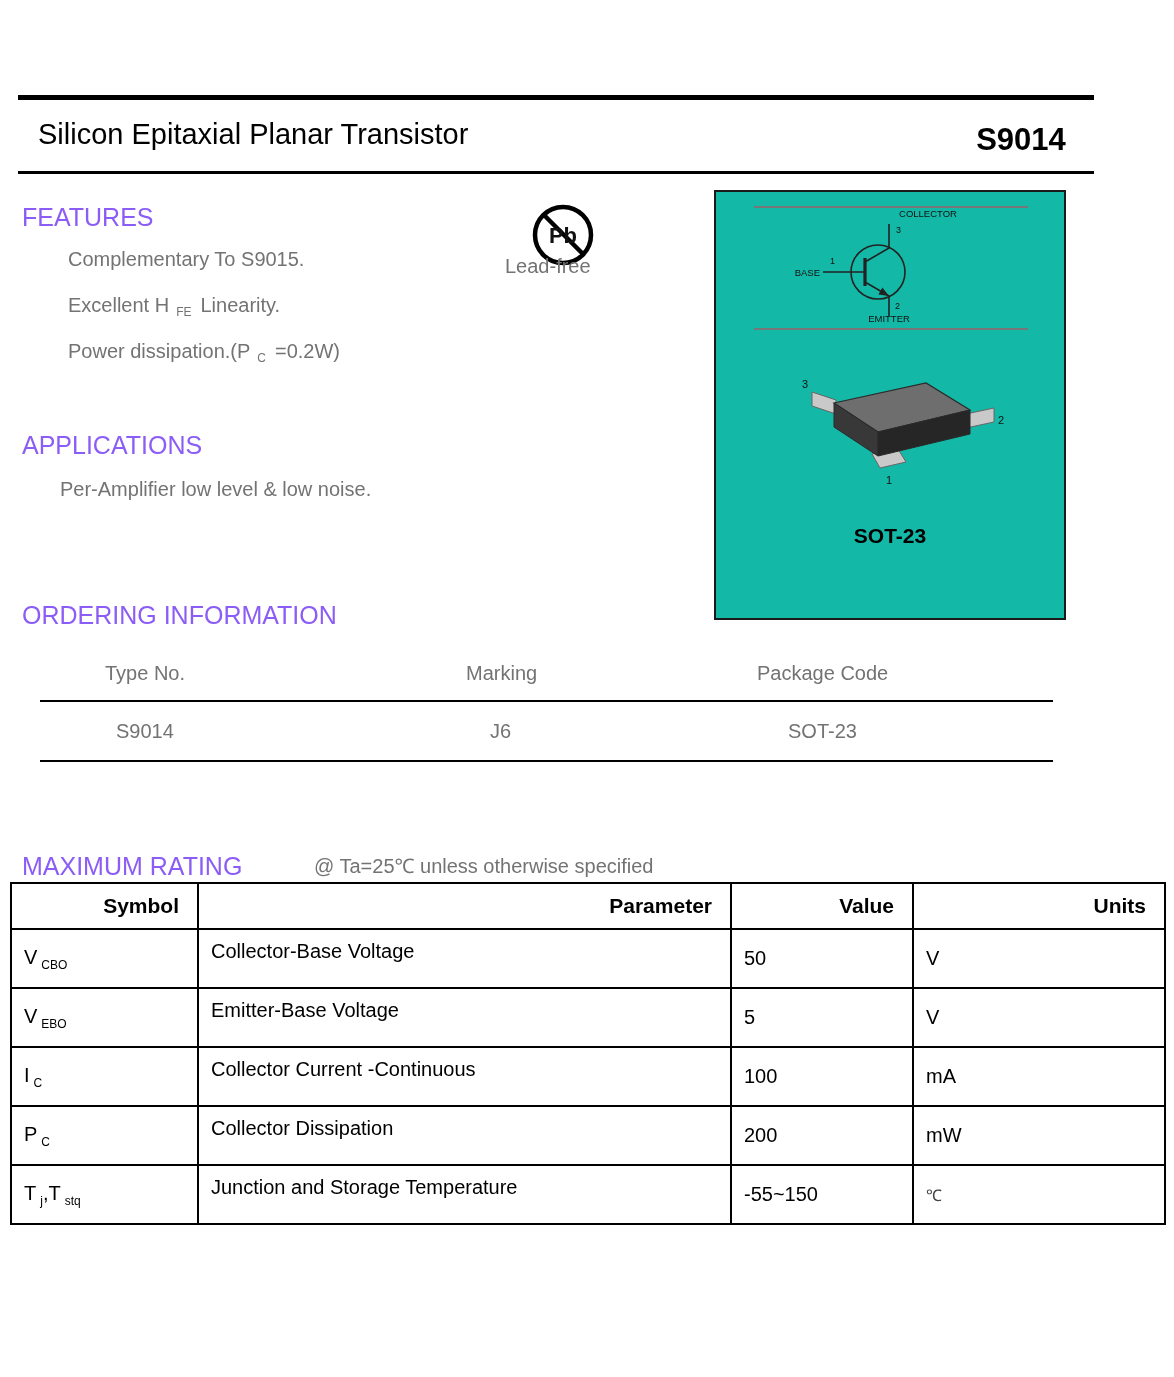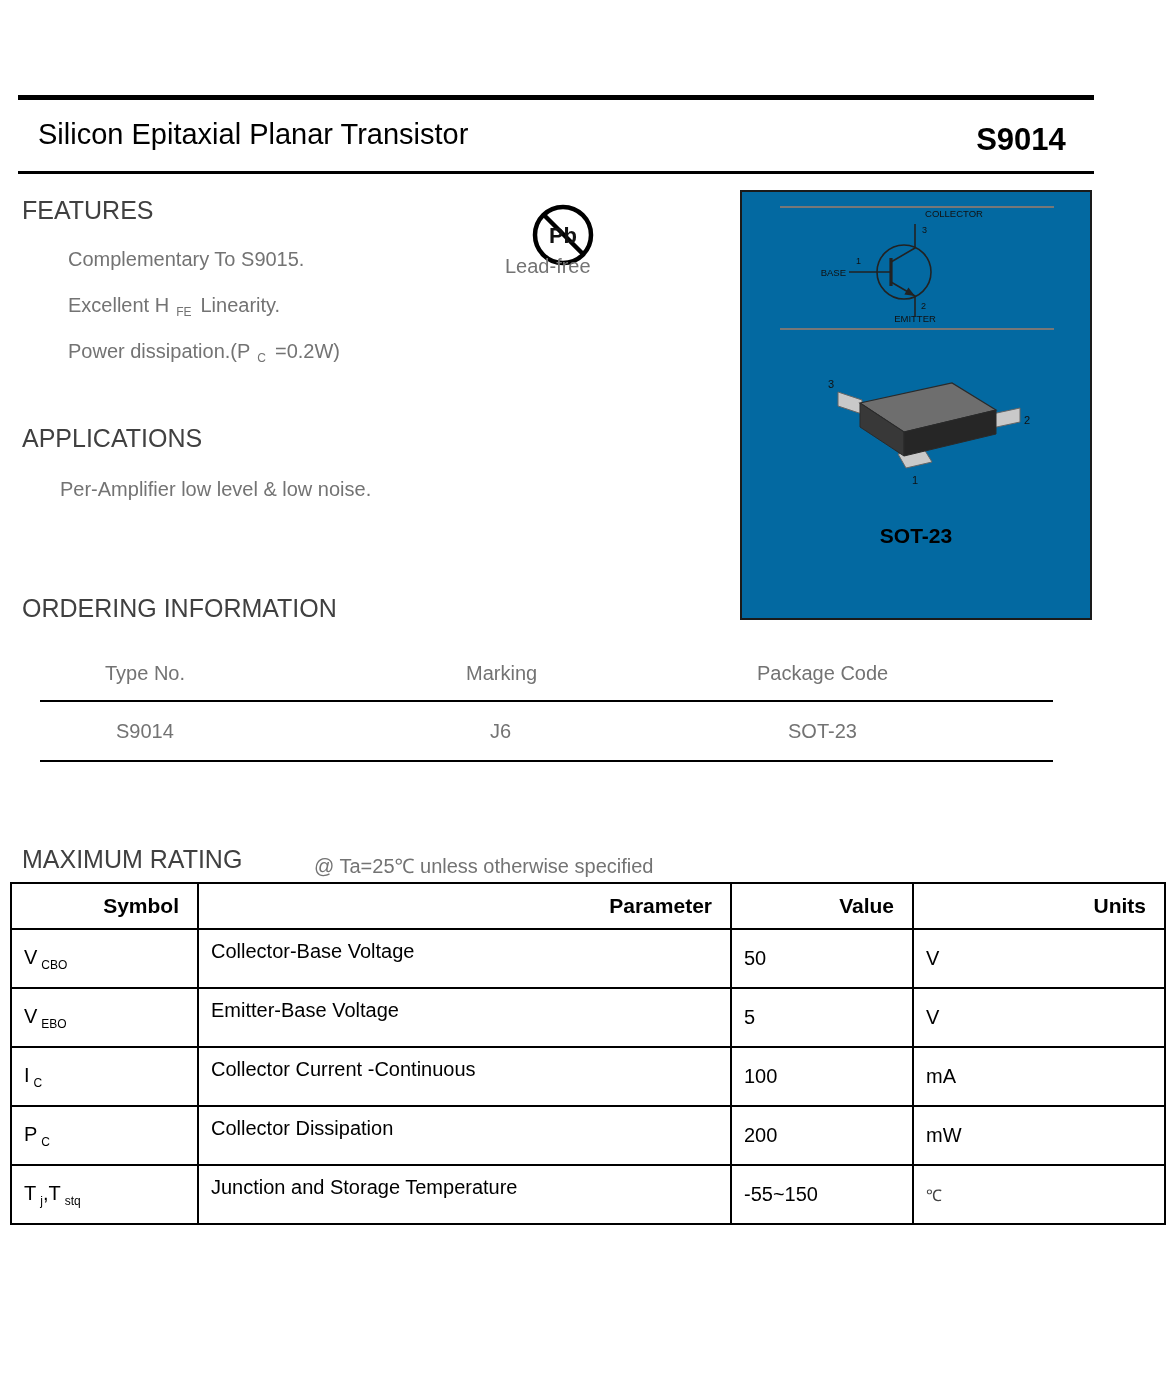--- a/index.html
+++ b/index.html
@@ -8,36 +8,36 @@
     width:1174px;height:1377px;position:relative;background:#ffffff;color:#000;
     font-family:"Liberation Sans",sans-serif;
   }
   .abs{position:absolute;}
   .rule{background:#000;}
   #top-rule{left:18px;top:95px;width:1076px;height:5px;}
   #title{left:38px;top:118px;font-size:29px;}
   #part-number{top:122px;left:948px;width:146px;font-size:31px;font-weight:bold;text-align:center;}
   #title-rule{left:18px;top:171px;width:1076px;height:3px;}
 
-  .section-heading{font-size:25px;color:#404040;}
+  .section-heading{font-size:25px;color:#8b5cf6;margin-top:7px;}
   .body-text{font-size:20px;color:#737373;}
   .feat-sub{font-size:12px;margin:0 9px 0 7px;vertical-align:-4px;}
 
   #features-heading{left:22px;top:196px;}
   #feature-1{left:68px;top:248px;}
   #feature-2{left:68px;top:294px;}
   #feature-3{left:68px;top:340px;}
 
   #pb-icon{left:530px;top:202px;}
   #leadfree-label{left:505px;top:255px;width:116px;text-align:left;}
 
   #applications-heading{left:22px;top:424px;}
   #application-1{left:60px;top:478px;}
 
-  #diagram-box{left:740px;top:190px;width:352px;height:430px;border:2px solid #1a1a1a;background:#0369a1;}
+  #diagram-box{left:714px;top:190px;width:352px;height:430px;border:2px solid #1a1a1a;background:#14b8a6;}
   .diag-line{position:absolute;left:38px;width:274px;height:2px;background:#777;}
   #diag-line-top{top:14px;}
   #diag-line-bottom{top:136px;}
   #schematic-svg{position:absolute;left:72px;top:14px;}
   #package-svg{position:absolute;left:58px;top:166px;}
   #sot23-label{position:absolute;left:0;top:332px;width:100%;text-align:center;font-size:21px;font-weight:bold;}
   svg text{font-family:"Liberation Sans",sans-serif;fill:#111;}
 
   #ordering-heading{left:22px;top:594px;}
   #ord-col-type{left:105px;top:662px;}

